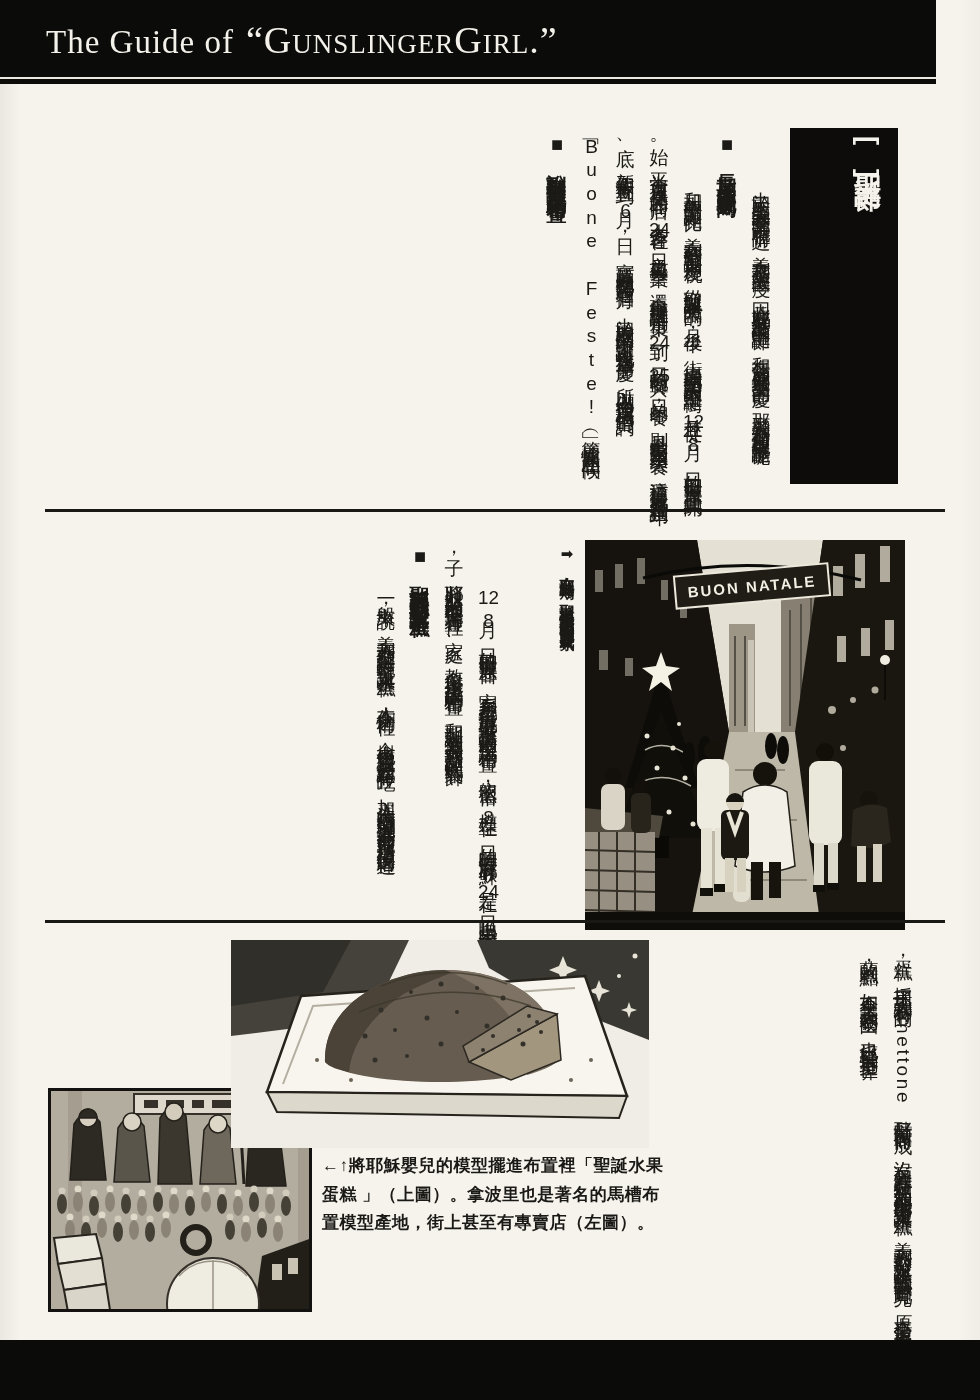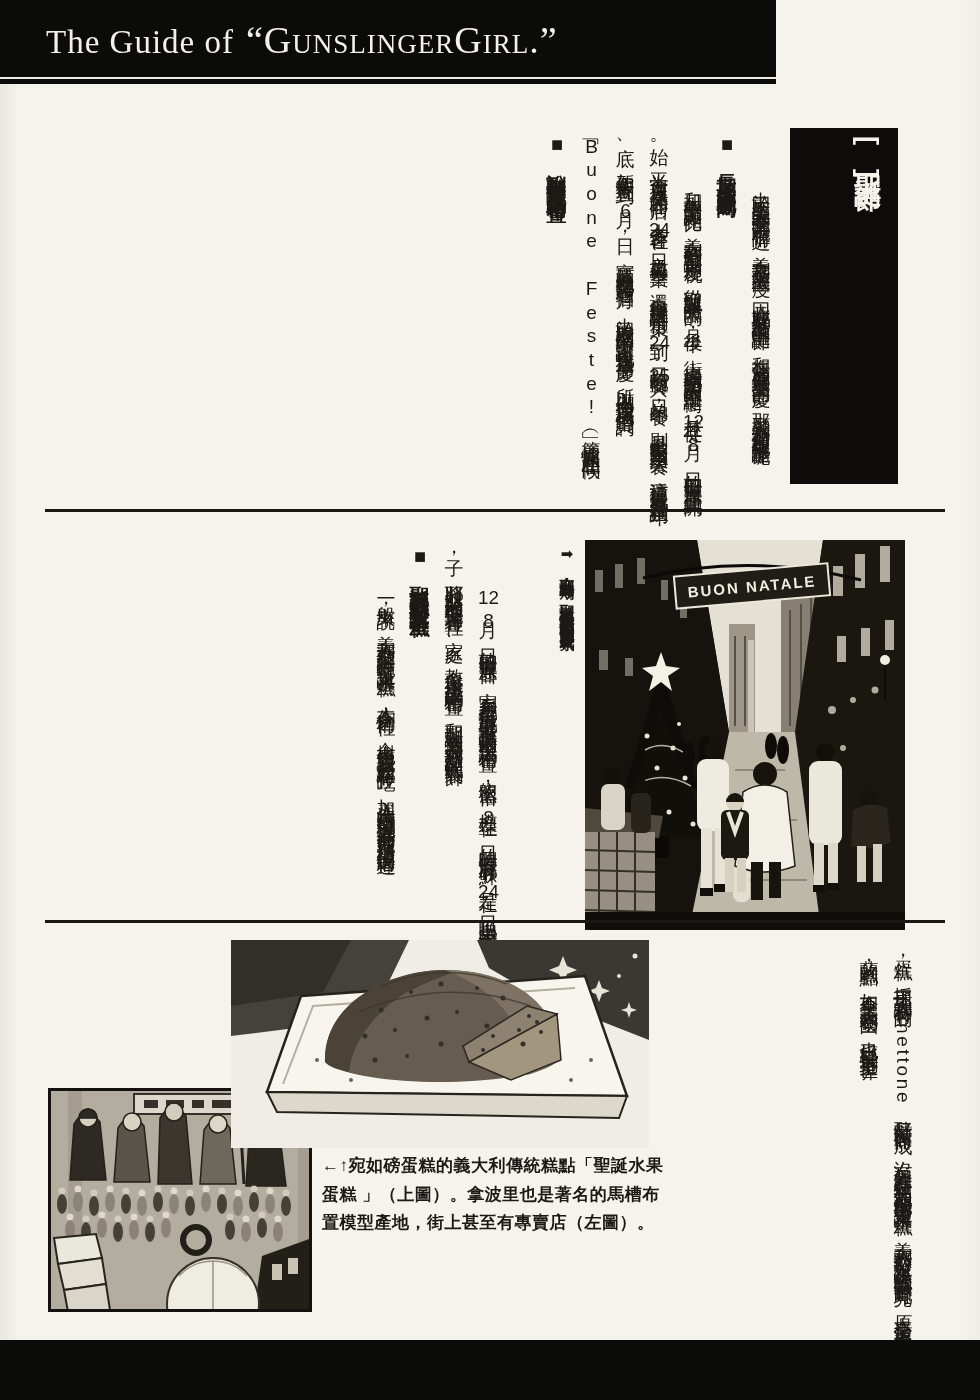--- a/index.html
+++ b/index.html
@@ -2,21 +2,21 @@
 <html><head>
 <meta charset="utf-8">
 <style>
   html,body{margin:0;padding:0;background:#c9c7c0;}
   .page{
     position:relative;width:980px;height:1400px;overflow:hidden;
     background:linear-gradient(90deg,#e9e7e0 0,#f5f3ec 20px,#f5f3ec 960px,#efede6 980px);
     font-family:"Liberation Sans","DejaVu Sans",sans-serif;color:#1d1b18;
   }
   
-  .masthead{position:absolute;left:0;top:0;width:776px;height:84px;background:#0b0b0a;}
+  .masthead{position:absolute;left:0;top:0;width:936px;height:84px;background:#0b0b0a;}
   .masthead-title{position:absolute;left:46px;top:18px;white-space:nowrap;color:#f3f1ea;
     font-family:"Liberation Serif","DejaVu Serif",serif;}
   .mh-prefix{font-size:33px;letter-spacing:1px;}
   .mh-main{font-size:38px;font-variant:small-caps;letter-spacing:1px;margin-left:8px;}
   .masthead-rule{position:absolute;left:0;right:0;bottom:5px;height:2px;background:#ece9e1;}
   
   .title-box{position:absolute;left:790px;top:128px;width:108px;height:356px;background:#0d0c0a;}
   .title-box-text{
     position:absolute;top:8px;right:12px;height:340px;
     writing-mode:vertical-rl;text-orientation:mixed;
@@ -338,17 +338,17 @@
     <polygon points="214,168 264,150 264,224 206,224" fill="#221f19"></polygon>
     <g fill="#c9c3b4">
         <rect x="224" y="176" width="10" height="16"></rect>
         <rect x="240" y="170" width="10" height="16"></rect>
       </g>
     <circle cx="165" cy="216" r="46" fill="#efece1" stroke="#35312a" stroke-width="2"></circle>
     <path d="M165,172 L165,224 M131,188 A46,46 0 0 1 199,188" stroke="#9a9386" stroke-width="1.5" fill="none"></path>
     <rect x="1.5" y="1.5" width="261" height="221" fill="none" stroke="#141210" stroke-width="3"></rect>
   </svg>
 
-  <div class="cake-caption">←↑宛如磅蛋糕的義大利傳統糕點「聖誕水果蛋糕 」（上圖）。拿波里也是著名的馬槽布置模型產地，街上甚至有專賣店（左圖）。</div>
+  <div class="cake-caption">←↑將耶穌嬰兒的模型擺進布置裡「聖誕水果蛋糕 」（上圖）。拿波里也是著名的馬槽布置模型產地，街上甚至有專賣店（左圖）。</div>
 
   <footer class="footer-bar"></footer>
 
 </div>
 
 </body></html>

